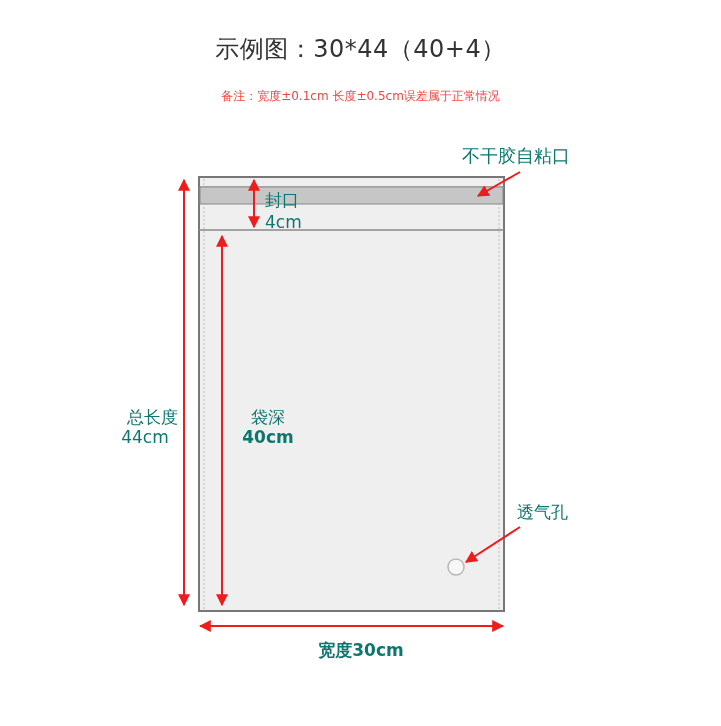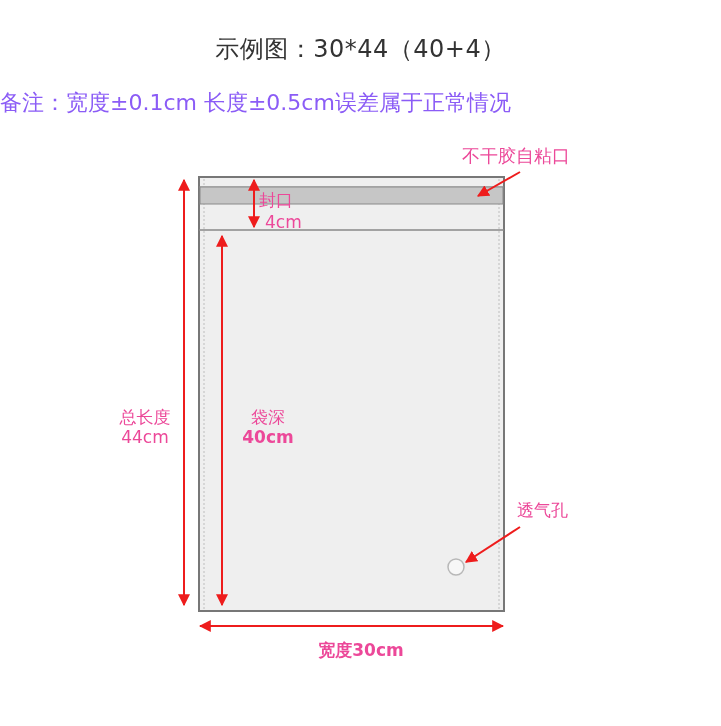--- a/index.html
+++ b/index.html
@@ -1,23 +1,23 @@
 <!DOCTYPE html>
 <html><head>
 <meta charset="utf-8">
 <style>
   html, body { margin: 0; padding: 0; background: #ffffff; }
   body { width: 721px; height: 726px; position: relative; overflow: hidden;
          font-family: "DejaVu Sans", "Liberation Sans", sans-serif; }
   .title { position: absolute; left: 0; width: 721px; top: 33px; text-align: center;
            font-size: 24px; color: #333333; letter-spacing: 0.5px; }
-  .note { position: absolute; left: 0; width: 721px; top: 88px; text-align: left;
-          font-size: 22px; color: #8b5cf6; }
+  .note { position: absolute; left: 0; width: 721px; top: 88px; text-align: center;
+          font-size: 12px; color: #ef4444; }
   svg.diagram { position: absolute; left: 0; top: 0; }
-  .lbl { position: absolute; color: #ec4899; font-size: 17px; line-height: 20px; white-space: nowrap; }
+  .lbl { position: absolute; color: #0f766e; font-size: 17px; line-height: 20px; white-space: nowrap; }
   .lbl.center { text-align: center; }
 </style>
 </head>
 <body>
 
 <div class="title">示例图：30*44（40+4）</div>
 <div class="note">备注：宽度±0.1cm 长度±0.5cm误差属于正常情况</div>
 
 <svg class="diagram" width="721" height="726" viewBox="0 0 721 726" xmlns="http://www.w3.org/2000/svg">
   <defs>
@@ -49,24 +49,24 @@
 
   <line x1="200" y1="626" x2="503" y2="626" stroke="#ee1c1c" stroke-width="2" marker-start="url(#ah)" marker-end="url(#ah)"></line>
 
   <line x1="520" y1="172" x2="478" y2="196" stroke="#ee1c1c" stroke-width="2" marker-end="url(#ah)"></line>
 
   <line x1="520" y1="527" x2="466" y2="562" stroke="#ee1c1c" stroke-width="2" marker-end="url(#ah)"></line>
 </svg>
 
 <div class="lbl" style="left:462px; top:146px; font-size:18px;">不干胶自粘口</div>
 
-<div class="lbl" style="left:259px; top:190px;">封口</div>
+<div class="lbl" style="left:265px; top:190px;">封口</div>
 <div class="lbl" style="left:265px; top:212px;">4cm</div>
 
-<div class="lbl center" style="left:112px; top:407px; width:66px;">总长度</div>
+<div class="lbl center" style="left:112px; top:407px; width:66px;text-align:right;">总长度</div>
 <div class="lbl center" style="left:112px; top:427px; width:66px;">44cm</div>
 
 <div class="lbl center" style="left:238px; top:407px; width:60px;text-align:center;">袋深</div>
 <div class="lbl center" style="left:238px; top:427px; width:60px;font-weight:bold;">40cm</div>
 
-<div class="lbl" style="left:517px; top:502px;font-family:Liberation Mono, monospace;">透气孔</div>
+<div class="lbl" style="left:517px; top:502px;">透气孔</div>
 
 <div class="lbl center" style="left:300px; top:640px; width:122px;font-weight:bold;">宽度30cm</div>
 
 </body></html>

